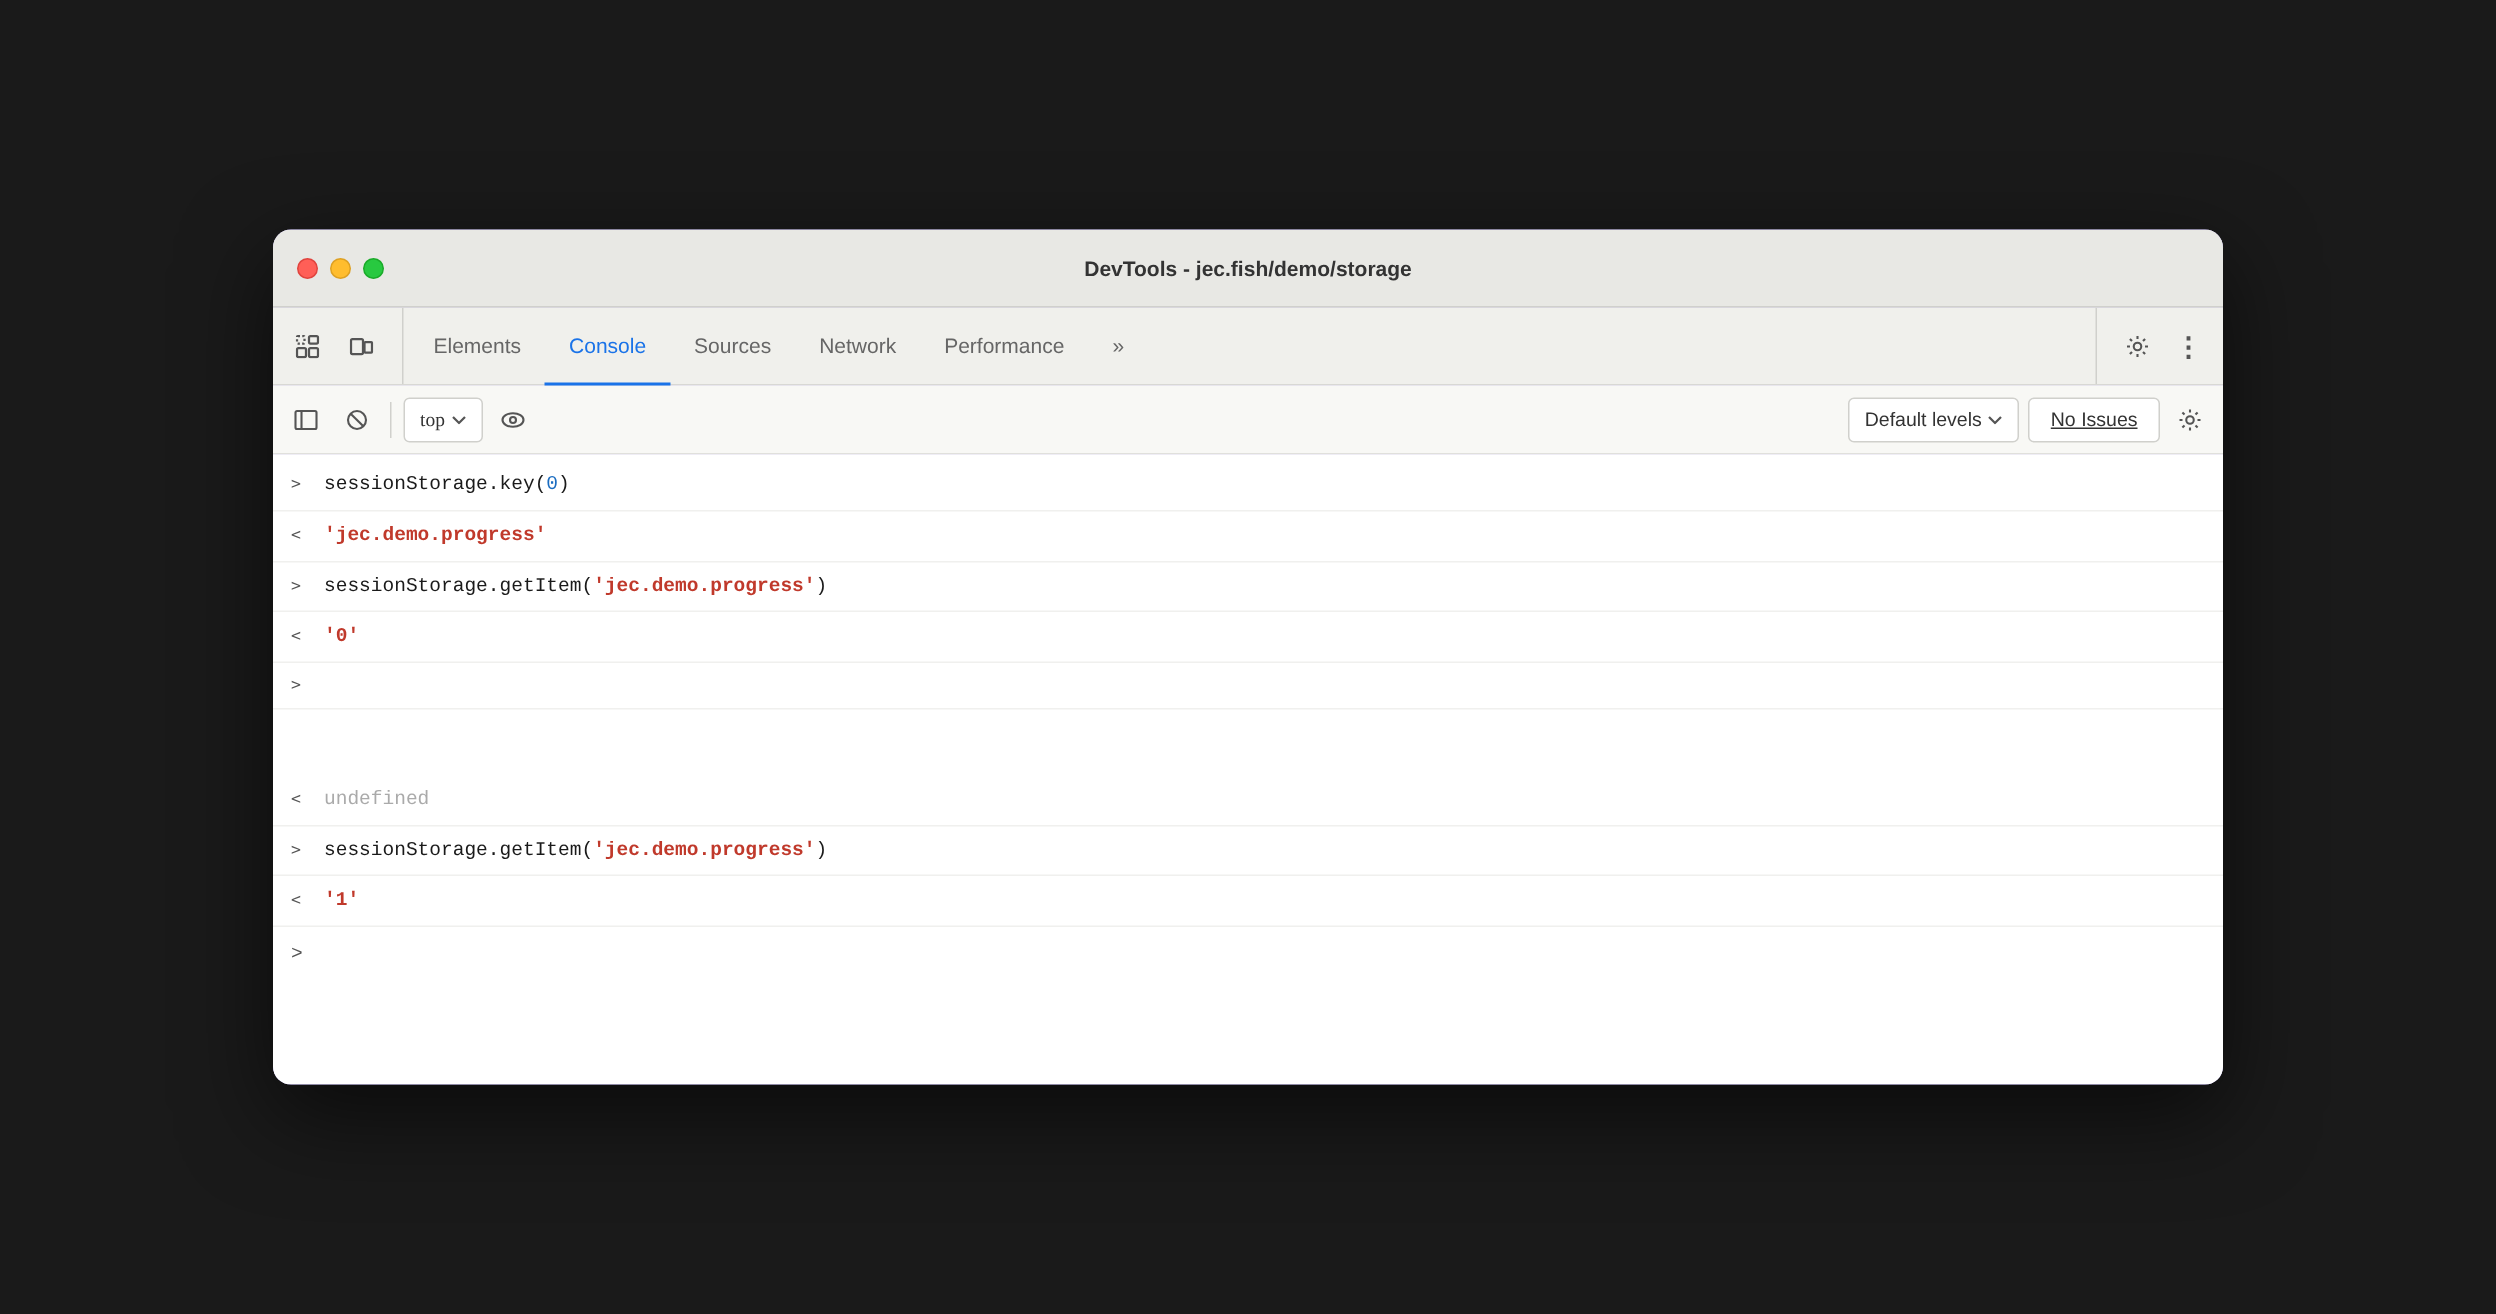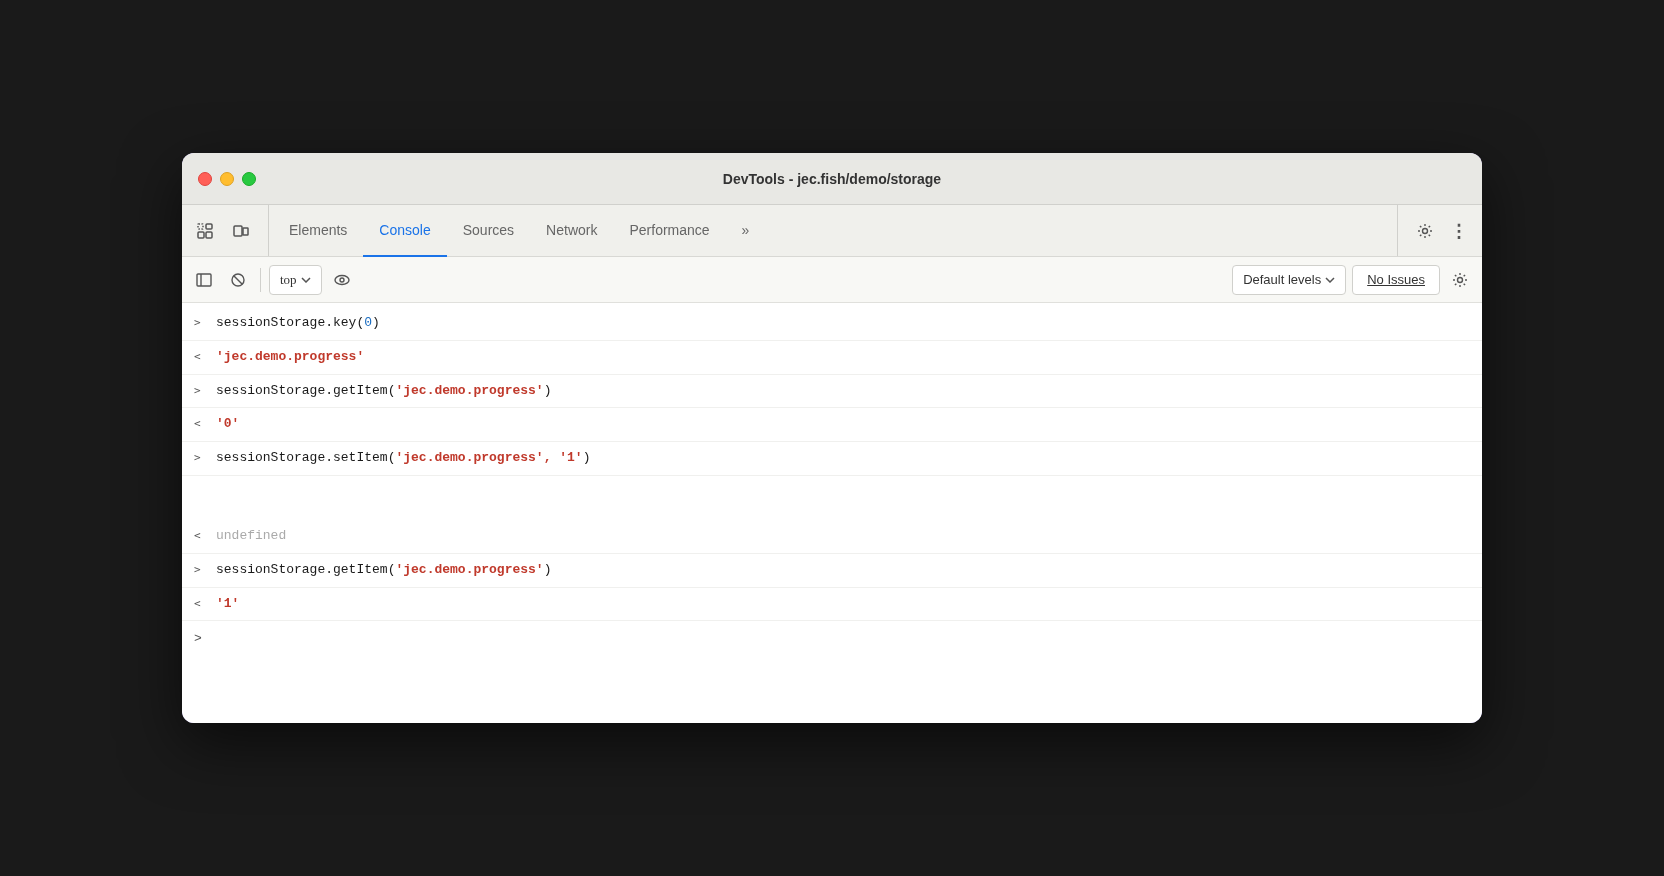--- a/index.html
+++ b/index.html
@@ -373,21 +373,20 @@
       <span class="code-text">sessionStorage.getItem(<span class="code-red">'jec.demo.progress'</span>)</span>
     </div>
 
     <div class="console-line">
       <span class="line-arrow output">&lt;</span>
       <span class="code-red">'0'</span>
     </div>
 
     <div class="console-line">
       <span class="line-arrow input">&gt;</span>
-      <span class="code-text">sessionStorage.setItem(<span class="code-red">'jec.demo.progress', '1'</span>)</span>
     </div>
 
     <div class="console-line">
       <span class="line-arrow output">&lt;</span>
       <span class="code-gray">undefined</span>
     </div>
 
     <div class="console-line">
       <span class="line-arrow input">&gt;</span>
       <span class="code-text">sessionStorage.getItem(<span class="code-red">'jec.demo.progress'</span>)</span>

